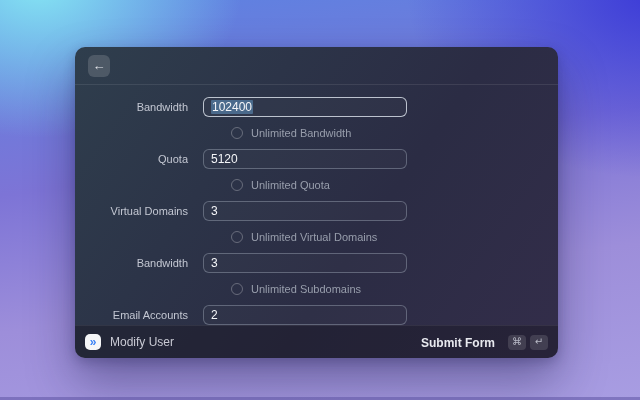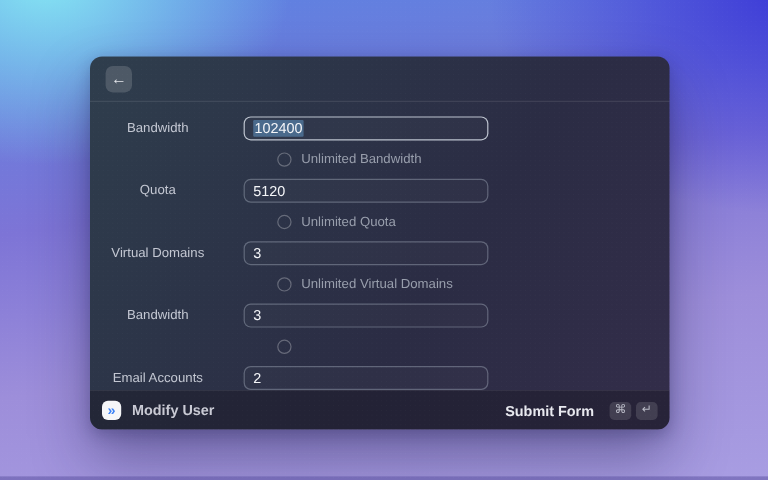--- a/index.html
+++ b/index.html
@@ -24,21 +24,21 @@
     box-shadow:0 24px 48px rgba(25,22,70,0.40), 0 4px 12px rgba(25,22,70,0.25);
   }
   .modal-header{height:37px;display:flex;align-items:center;padding:0 13px;border-bottom:1px solid rgba(255,255,255,0.09);}
   .back-btn{
     width:22px;height:22px;border-radius:6px;background:rgba(255,255,255,0.15);
     color:#e3e5ea;font-size:13px;line-height:1;display:flex;align-items:center;justify-content:center;cursor:pointer;
   }
 
   .form{padding-top:12px;}
   .field-row{display:flex;align-items:center;height:20px;margin-bottom:9px;}
-  .field-label{width:128px;box-sizing:border-box;padding-right:15px;flex:none;text-align:center;font-size:11px;color:#c3c7d2;}
+  .field-label{width:128px;box-sizing:border-box;padding-right:15px;flex:none;text-align:right;font-size:11px;color:#c3c7d2;}
   .text-input{
     width:204px;height:20px;box-sizing:border-box;border:1px solid rgba(168,176,190,0.42);
     border-radius:6px;padding:0 7px;display:flex;align-items:center;
     font-size:12px;color:#f4f5f8;background:rgba(255,255,255,0.02);
   }
   .text-input.focused{border-color:rgba(204,211,221,0.9);}
   .sel-text{background:#4a6a8c;border-radius:1px;padding:0 1px;}
   .check-row{display:flex;align-items:center;height:13px;margin:0 0 10px 128px;padding-left:28px;}
   .checkbox{width:12px;height:12px;box-sizing:border-box;border-radius:50%;border:1.5px solid rgba(255,255,255,0.28);flex:none;cursor:pointer;}
   .check-label{font-size:11px;color:#989eac;margin-left:8px;}
@@ -46,21 +46,21 @@
   .modal-footer{
     position:absolute;left:0;right:0;bottom:0;height:33px;box-sizing:border-box;
     background:rgba(24,22,33,0.42);border-top:1px solid rgba(255,255,255,0.07);
     border-radius:0 0 10px 10px;display:flex;align-items:center;padding:0 10px;
   }
   .app-icon{
     width:16px;height:16px;border-radius:5px;background:#f5f6f8;flex:none;
     display:flex;align-items:center;justify-content:center;
     color:#3b82f6;font-size:12px;font-weight:bold;line-height:1;padding-bottom:1px;box-sizing:border-box;
   }
-  .footer-title{font-size:12px;color:#c9cad4;margin-left:9px;font-weight:bold;}
+  .footer-title{font-size:12px;color:#c9cad4;margin-left:9px;}
   .footer-right{margin-left:auto;display:flex;align-items:flex-end;}
   .submit-label{font-size:12px;font-weight:700;color:#e8e9ef;margin-right:9px;cursor:pointer;}
   .keycap{
     min-width:18px;height:15px;padding:0 3px;box-sizing:border-box;margin-left:4px;
     border-radius:4px;background:rgba(255,255,255,0.13);
     display:flex;align-items:center;justify-content:center;
     font-size:10px;color:#b9bac6;line-height:1;
   }
 </style>
 </head>
@@ -110,20 +110,21 @@
     </div>
 
     <div class="field-row">
       <div class="field-label">Bandwidth</div>
       <div class="text-input">
         <span>3</span>
       </div>
     </div>
     <div class="check-row">
       <div class="checkbox"></div>
+      <div class="check-label">Unlimited Subdomains</div>
     </div>
 
     <div class="field-row">
       <div class="field-label">Email Accounts</div>
       <div class="text-input">
         <span>2</span>
       </div>
     </div>
 
   </div>

